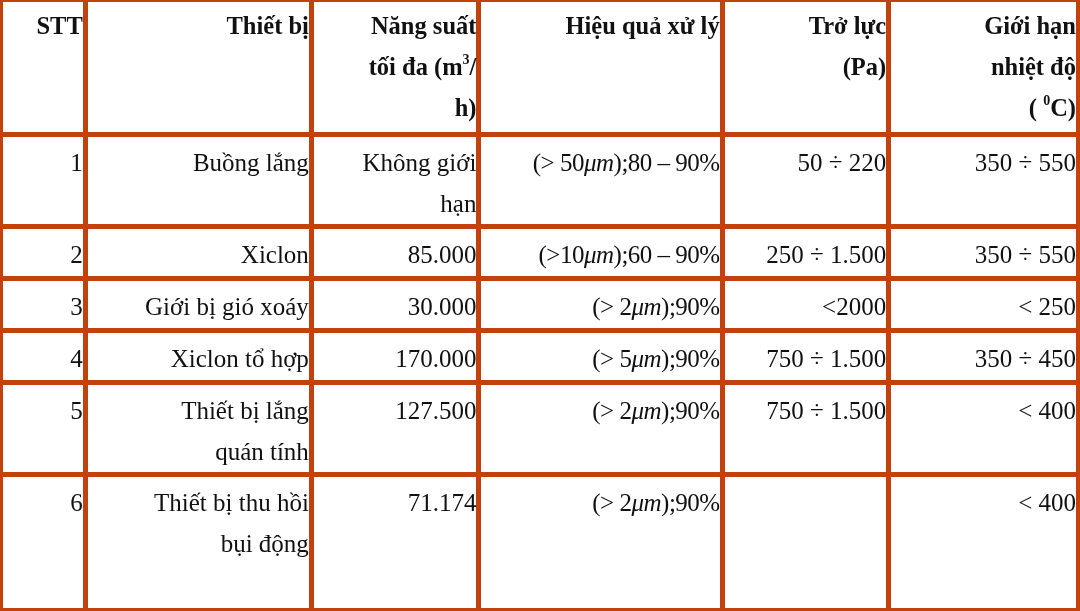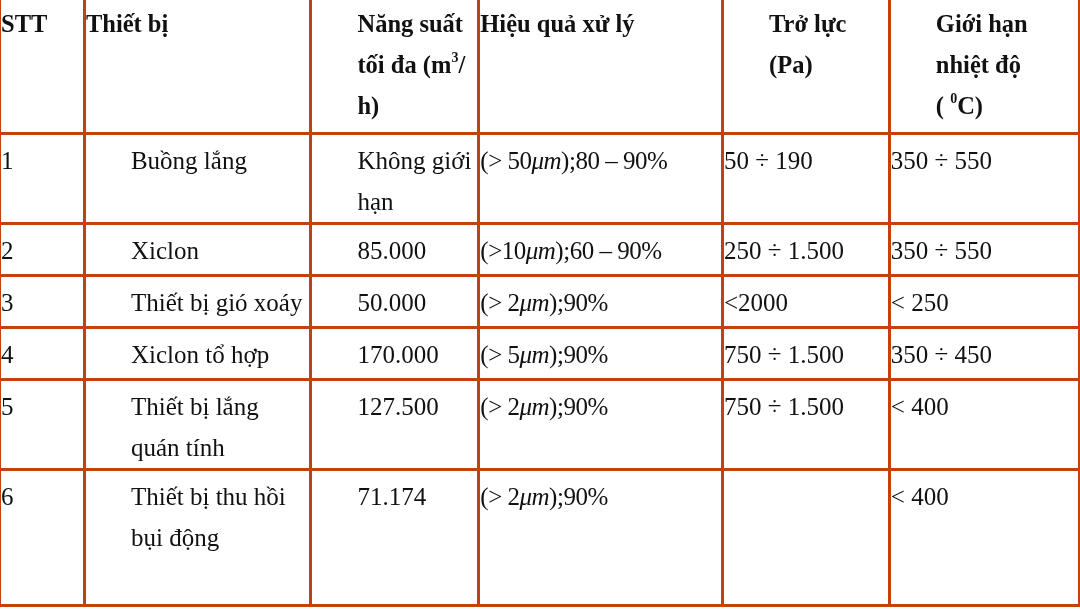--- a/index.html
+++ b/index.html
@@ -1,21 +1,21 @@
 <!DOCTYPE html>
 <html><head>
   <meta charset="utf-8">
   <style>
     html, body { margin: 0; padding: 0; background: #ffffff; }
     body { width: 1080px; height: 611px; overflow: hidden; position: relative;
            font-family: "Liberation Serif", "DejaVu Serif", serif; color: #111; }
     table.spec { position: absolute; left: -2px; top: -3px; border-collapse: collapse;
                  table-layout: fixed; width: 1083px; }
-    table.spec td, table.spec th { border: 3px solid #c2410c; vertical-align: top;
-                 text-align: left; padding: 0; font-size: 25px; line-height: 41px; }
+    table.spec td, table.spec th { border: 5px solid #c2410c; vertical-align: top;
+                 text-align: right; padding: 0; font-size: 25px; line-height: 41px; }
     table.spec th { font-weight: bold; font-size: 24.5px; padding-top: 3px; }
     table.spec td { padding-top: 5px; }
     .c1 { width: 84px; } .c2 { width: 224px; } .c3 { width: 166px; }
     .c4 { width: 241px; } .c5 { width: 165px; } .c6 { width: 188px; }
     tr.h-head { height: 135px; }
     tr.h-1 { height: 90px; }
     tr.h-2 { height: 52px; }
     tr.h-3 { height: 52px; }
     tr.h-4 { height: 52px; }
     tr.h-5 { height: 89px; }
@@ -61,44 +61,44 @@
   <tr class="h-1">
     <td>1</td>
     <td>
           <span class="blockline">Buồng lắng</span>
         </td>
     <td>
           <span class="blockline">Không giới</span>
           <span class="blockline">hạn</span>
         </td>
     <td class="eff"><span>(&gt; 50</span><i>μm</i><span>);80 – 90%</span></td>
-    <td>50 ÷ 190</td>
+    <td>50 ÷ 220</td>
     <td>350 ÷ 550</td>
   </tr>
 
   <tr class="h-2">
     <td>2</td>
     <td>
           <span class="blockline">Xiclon</span>
         </td>
     <td>
           <span class="blockline">85.000</span>
         </td>
     <td class="eff"><span>(&gt;10</span><i>μm</i><span>);60 – 90%</span></td>
     <td>250 ÷ 1.500</td>
     <td>350 ÷ 550</td>
   </tr>
 
   <tr class="h-3">
     <td>3</td>
     <td>
-          <span class="blockline">Thiết bị gió xoáy</span>
+          <span class="blockline">Giới bị gió xoáy</span>
         </td>
     <td>
-          <span class="blockline">50.000</span>
+          <span class="blockline">30.000</span>
         </td>
     <td class="eff"><span>(&gt; 2</span><i>μm</i><span>);90%</span></td>
     <td>&lt;2000</td>
     <td>&lt; 250</td>
   </tr>
 
   <tr class="h-4">
     <td>4</td>
     <td>
           <span class="blockline">Xiclon tổ hợp</span>

